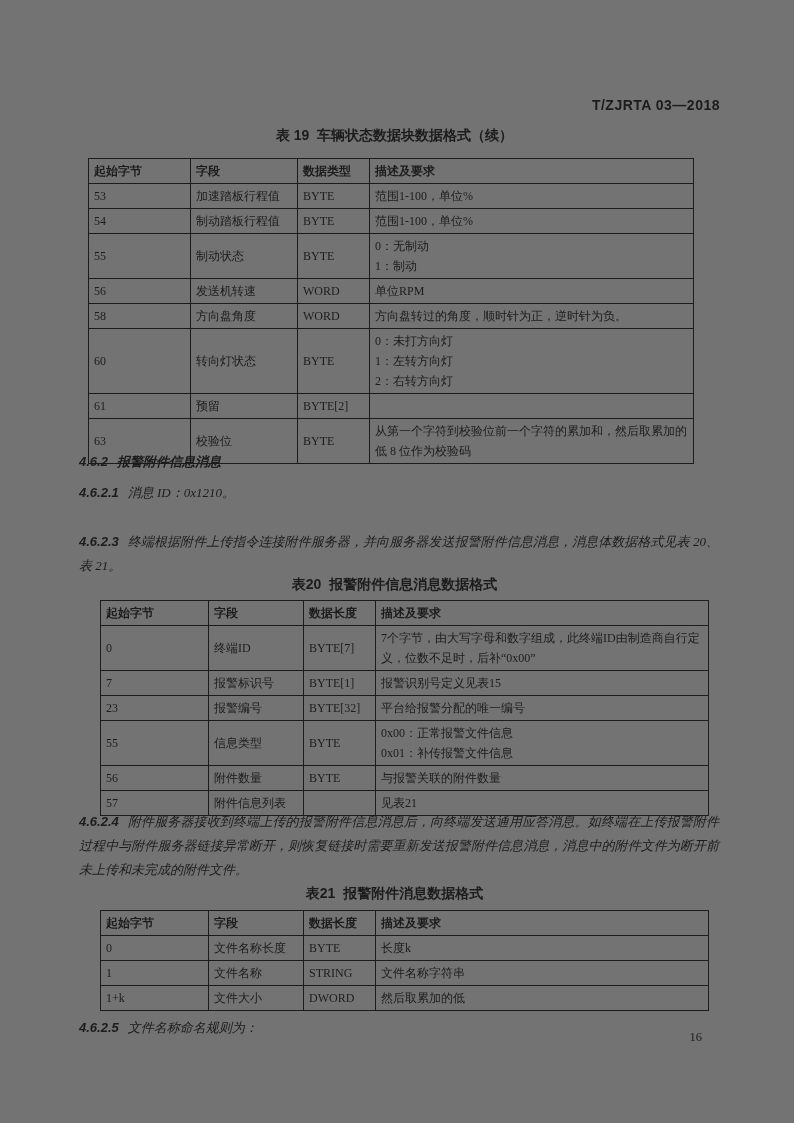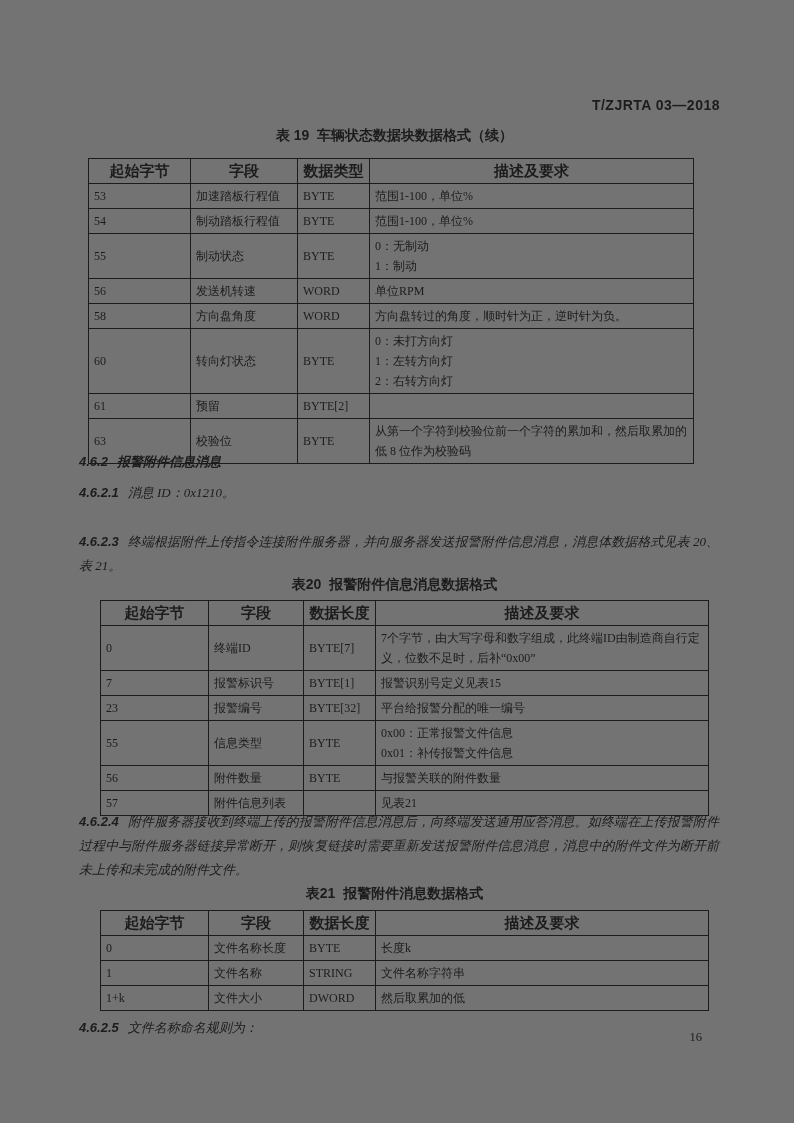--- a/index.html
+++ b/index.html
@@ -42,22 +42,22 @@
   }
   table.datatable th, table.datatable td {
     border: 1px solid #1c1c1c;
     padding: 2px 5px;
     vertical-align: middle;
     word-break: break-all;
   }
   table.datatable th {
     font-family: "Liberation Sans", sans-serif;
     font-weight: bold;
-    font-size: 15px;
-    text-align: center;
+    font-size: 12px;
+    text-align: left;
     height: 24px;
   }
   table.datatable td { text-align: left; }
   table.datatable { border: 1.5px solid #1c1c1c; }
   table.datatable td .line { line-height: 20px; }
   .para, .heading {
     position: absolute;
     left: 79px;
     width: 640px;
     font-size: 13px;

